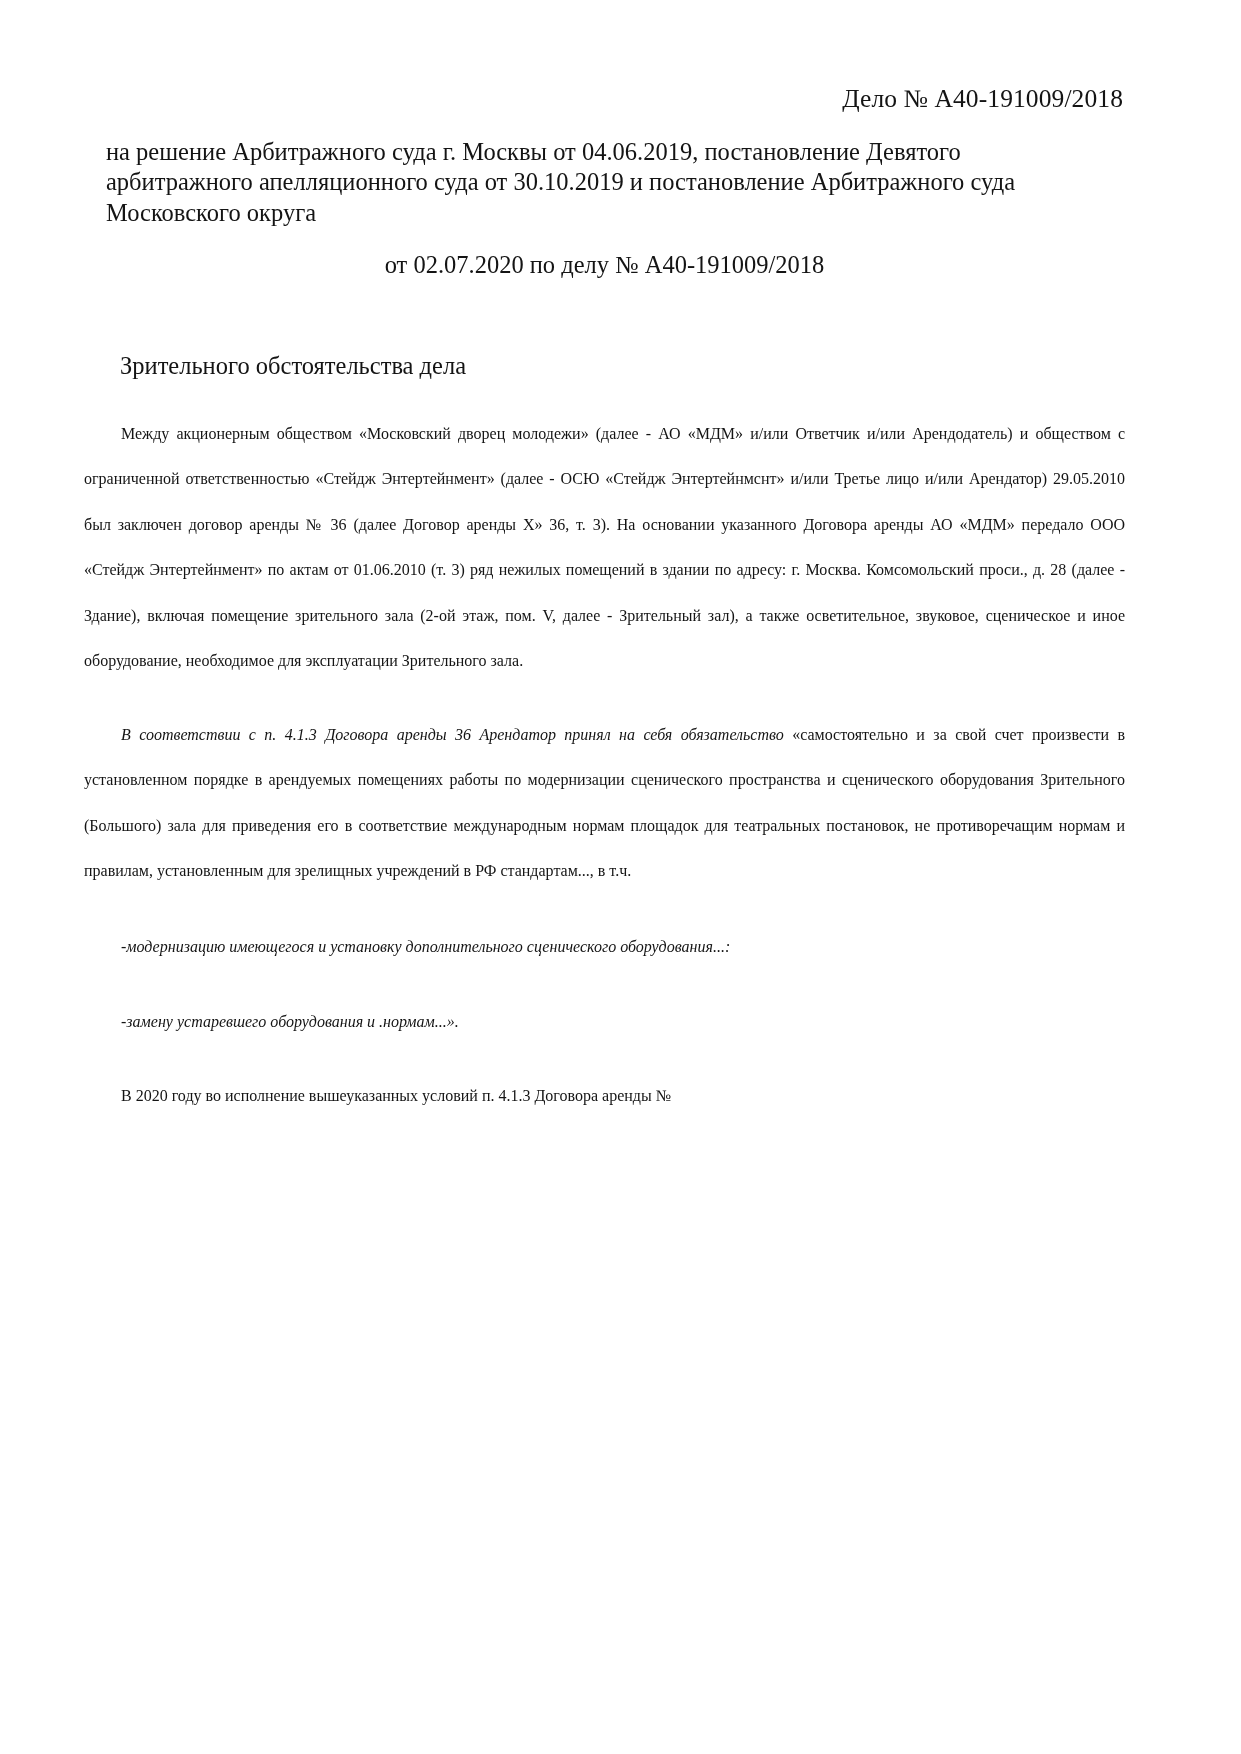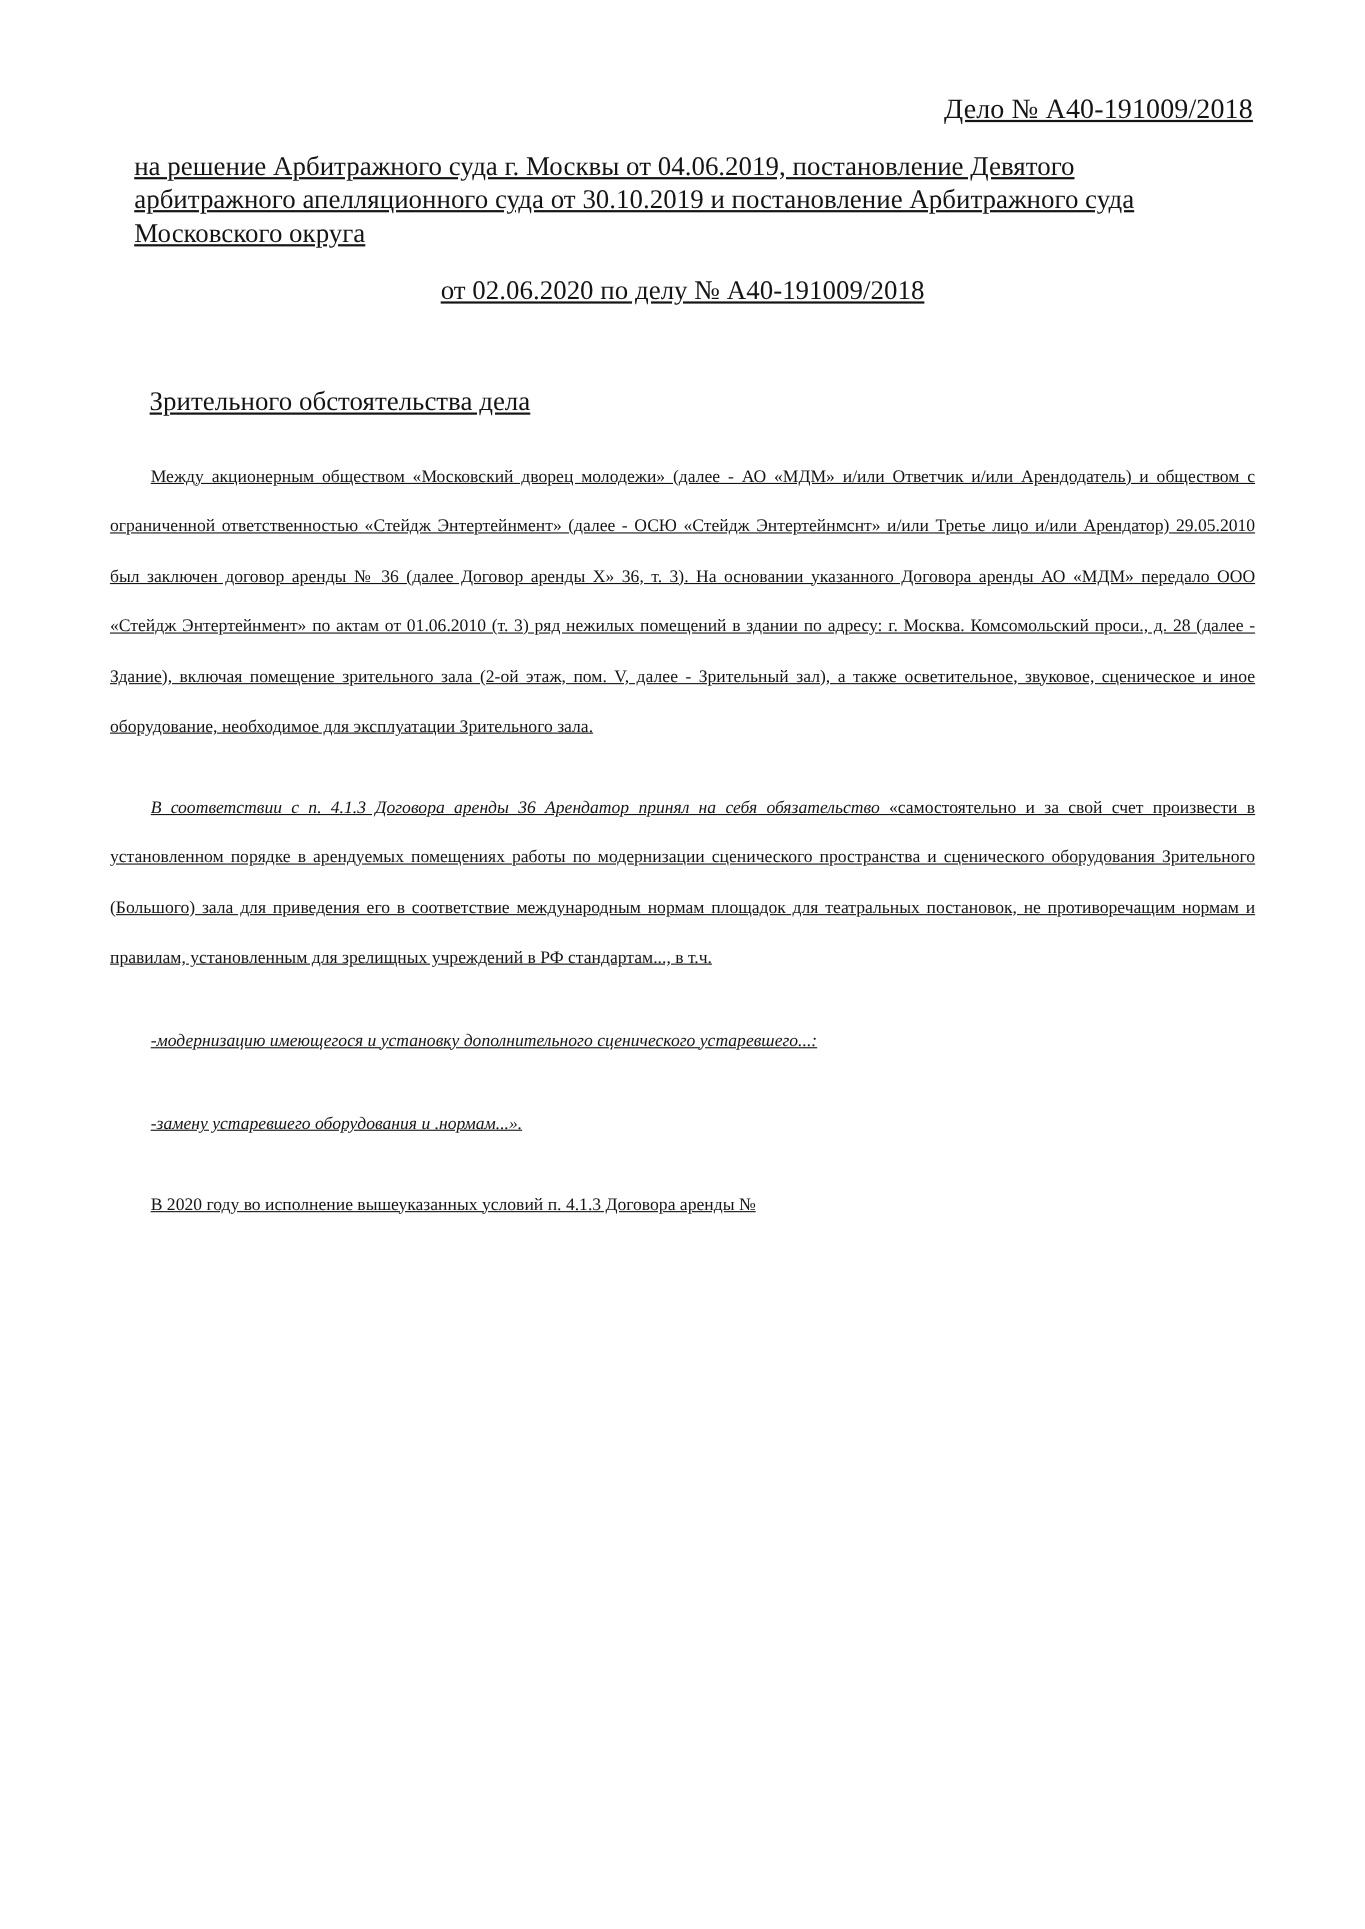--- a/index.html
+++ b/index.html
@@ -14,26 +14,25 @@
     height: 1754px;
     background: #ffffff;
     margin: 0 auto;
     overflow: hidden;
     font-family: "Liberation Serif", "DejaVu Serif", serif;
     color: #141414;
     box-sizing: border-box;
   }
   .content {
     position: absolute;
-    left: 100px;
+    left: 84px;
     top: 0;
     width: 1041px;
     height: 1437px;
     box-sizing: border-box;
-    text-decoration: underline;
   }
   .case-header {
     text-align: right;
     font-size: 25.5px;
     line-height: 1.2;
     padding-top: 84px;
     padding-right: 2px;
     letter-spacing: 0.1px;
   }
   .doc-title {
@@ -91,28 +90,28 @@
 <body>
 
 <div class="page">
   <div class="content">
 
     <div class="case-header">Дело № А40-191009/2018</div>
 
 
     <div class="subtitle">на решение Арбитражного суда г. Москвы от 04.06.2019, постановление Девятого арбитражного апелляционного суда от 30.10.2019 и постановление Арбитражного суда Московского округа</div>
 
-    <div class="subtitle-date">от 02.06.2020 по делу № А40-191009/2018</div>
+    <div class="subtitle-date">от 02.07.2020 по делу № А40-191009/2018</div>
 
     <div class="section-heading">Зрительного обстоятельства дела</div>
 
     <p class="body-par">Между акционерным обществом «Московский дворец молодежи» (далее - АО «МДМ» и/или Ответчик и/или Арендодатель) и обществом с ограниченной ответственностью «Стейдж Энтертейнмент» (далее - ОСЮ «Стейдж Энтертейнмснт» и/или Третье лицо и/или Арендатор) 29.05.2010 был заключен договор аренды № 36 (далее Договор аренды X» 36, т. 3). На основании указанного Договора аренды АО «МДМ» передало ООО «Стейдж Энтертейнмент» по актам от 01.06.2010 (т. 3) ряд нежилых помещений в здании по адресу: г. Москва. Комсомольский проси., д. 28 (далее - Здание), включая помещение зрительного зала (2-ой этаж, пом. V, далее - Зрительный зал), а также осветительное, звуковое, сценическое и иное оборудование, необходимое для эксплуатации Зрительного зала.</p>
 
     <p class="body-par tight"><span class="ital">В соответствии с п. 4.1.3 Договора аренды 36 Арендатор принял на себя обязательство </span><span>«самостоятельно и за свой счет произвести в установленном порядке в арендуемых помещениях работы по модернизации сценического пространства и сценического оборудования Зрительного (Большого) зала для приведения его в соответствие международным нормам площадок для театральных постановок, не противоречащим нормам и правилам, установленным для зрелищных учреждений в РФ стандартам..., в т.ч.</span></p>
 
-    <p class="body-par bullet italic-par">-модернизацию имеющегося и установку дополнительного сценического устаревшего...:</p>
+    <p class="body-par bullet italic-par">-модернизацию имеющегося и установку дополнительного сценического оборудования...:</p>
 
     <p class="body-par bullet italic-par">-замену устаревшего оборудования и .нормам...».</p>
 
     <p class="body-par last">В 2020 году во исполнение вышеуказанных условий п. 4.1.3 Договора аренды №</p>
 
   </div>
 </div>
 
 </body></html>

